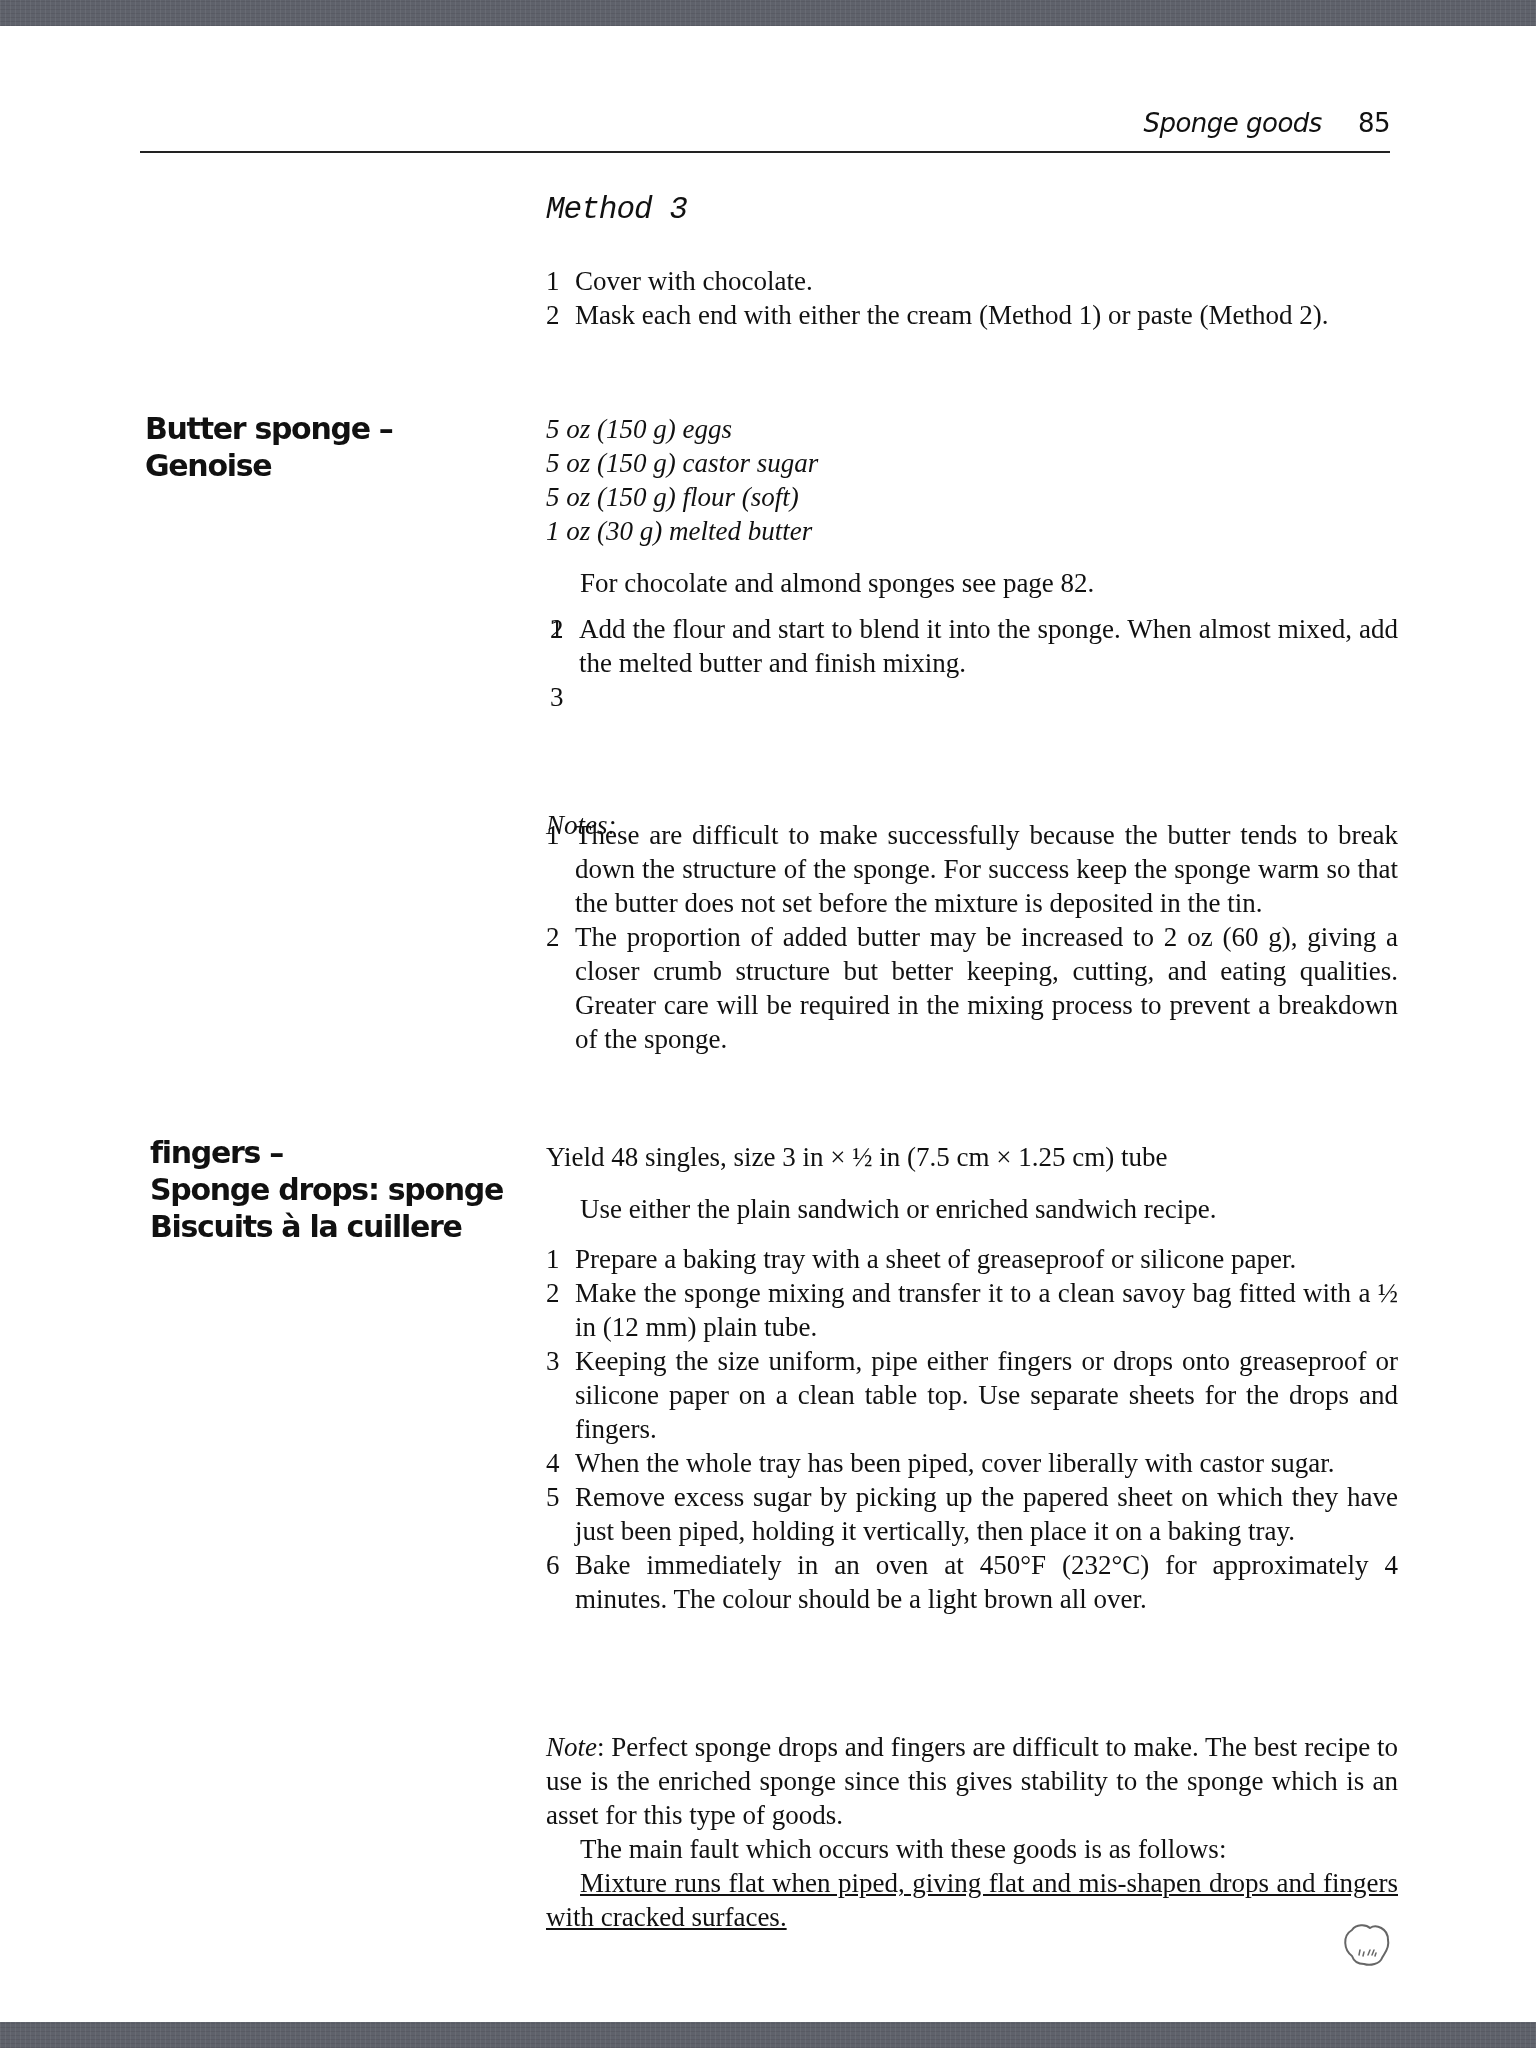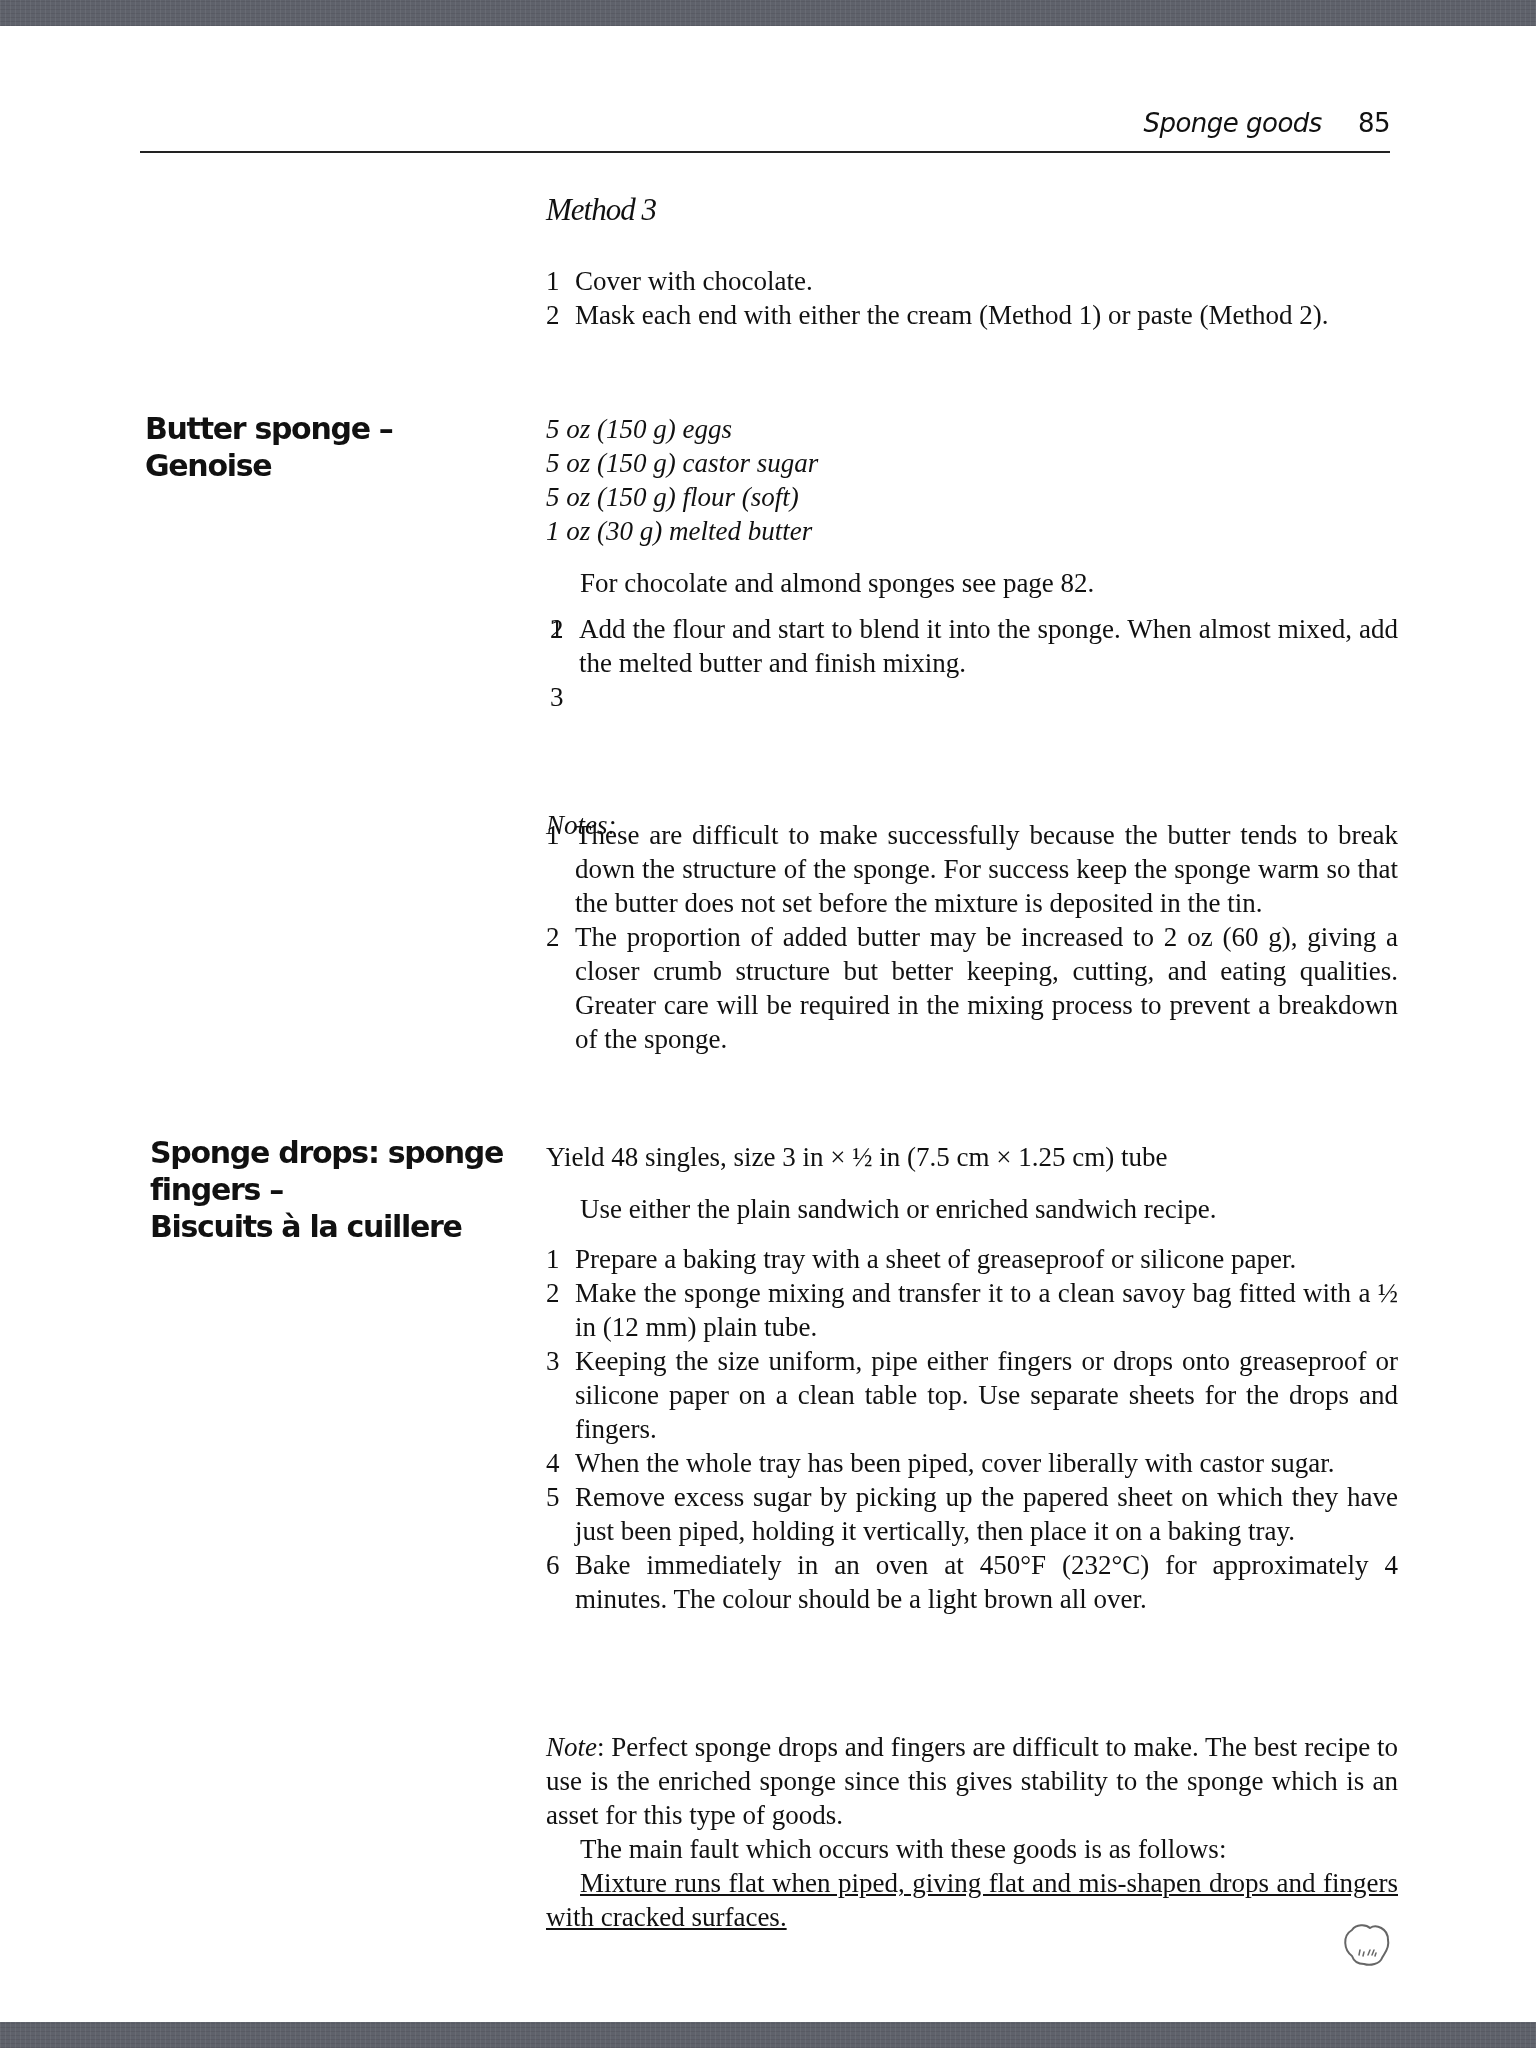--- a/index.html
+++ b/index.html
@@ -25,21 +25,21 @@
     }
     .running-head .title { font-style: italic; margin-right: 36px; }
     .header-rule {
       position: absolute; top: 151px; left: 140px; width: 1250px; height: 2px;
       background: #222;
     }
 
     .abs { position: absolute; }
     .method-title {
       left: 546px; top: 192px;
-      font-family: Liberation Serif, serif;
+      font-family: Liberation Mono, monospace;
       font-style: italic; font-size: 31px; letter-spacing: -1px;
     }
 
     .side-heading {
       left: 145px;
       font-family: "DejaVu Sans", "Liberation Sans", sans-serif;
       font-weight: bold; font-size: 30px; line-height: 37px; letter-spacing: -1.3px;
     }
     .side-note {
       font-family: "Liberation Serif", serif; font-weight: normal;
@@ -100,22 +100,22 @@
 <div class="abs col italic" style="top:768px;">Notes:</div>
 
 <div class="abs col" style="top:818px;">
   <ol class="ol">
     <li><span class="num">1</span><span>These are difficult to make successfully because the butter tends to break down the structure of the sponge. For success keep the sponge warm so that the butter does not set before the mixture is deposited in the tin.</span></li>
     <li><span class="num">2</span><span>The proportion of added butter may be increased to 2 oz (60 g), giving a closer crumb structure but better keeping, cutting, and eating qualities. Greater care will be required in the mixing process to prevent a breakdown of the sponge.</span></li>
   </ol>
 </div>
 
 <div class="abs side-heading" style="top:1134px; left:150px;">
+  <div>fingers –</div>
   <div>Sponge drops: sponge</div>
-  <div>fingers –</div>
   <div>Biscuits à la cuillere</div>
 </div>
 
 <div class="abs col" style="top:1140px;">Yield 48 singles, size 3 in × ½ in (7.5 cm × 1.25 cm) tube</div>
 <div class="abs col" style="top:1192px; left:580px; width:818px;">Use either the plain sandwich or enriched sandwich recipe.</div>
 
 <div class="abs col" style="top:1242px;">
   <ol class="ol">
     <li><span class="num">1</span><span>Prepare a baking tray with a sheet of greaseproof or silicone paper.</span></li>
     <li><span class="num">2</span><span>Make the sponge mixing and transfer it to a clean savoy bag fitted with a ½ in (12 mm) plain tube.</span></li>

